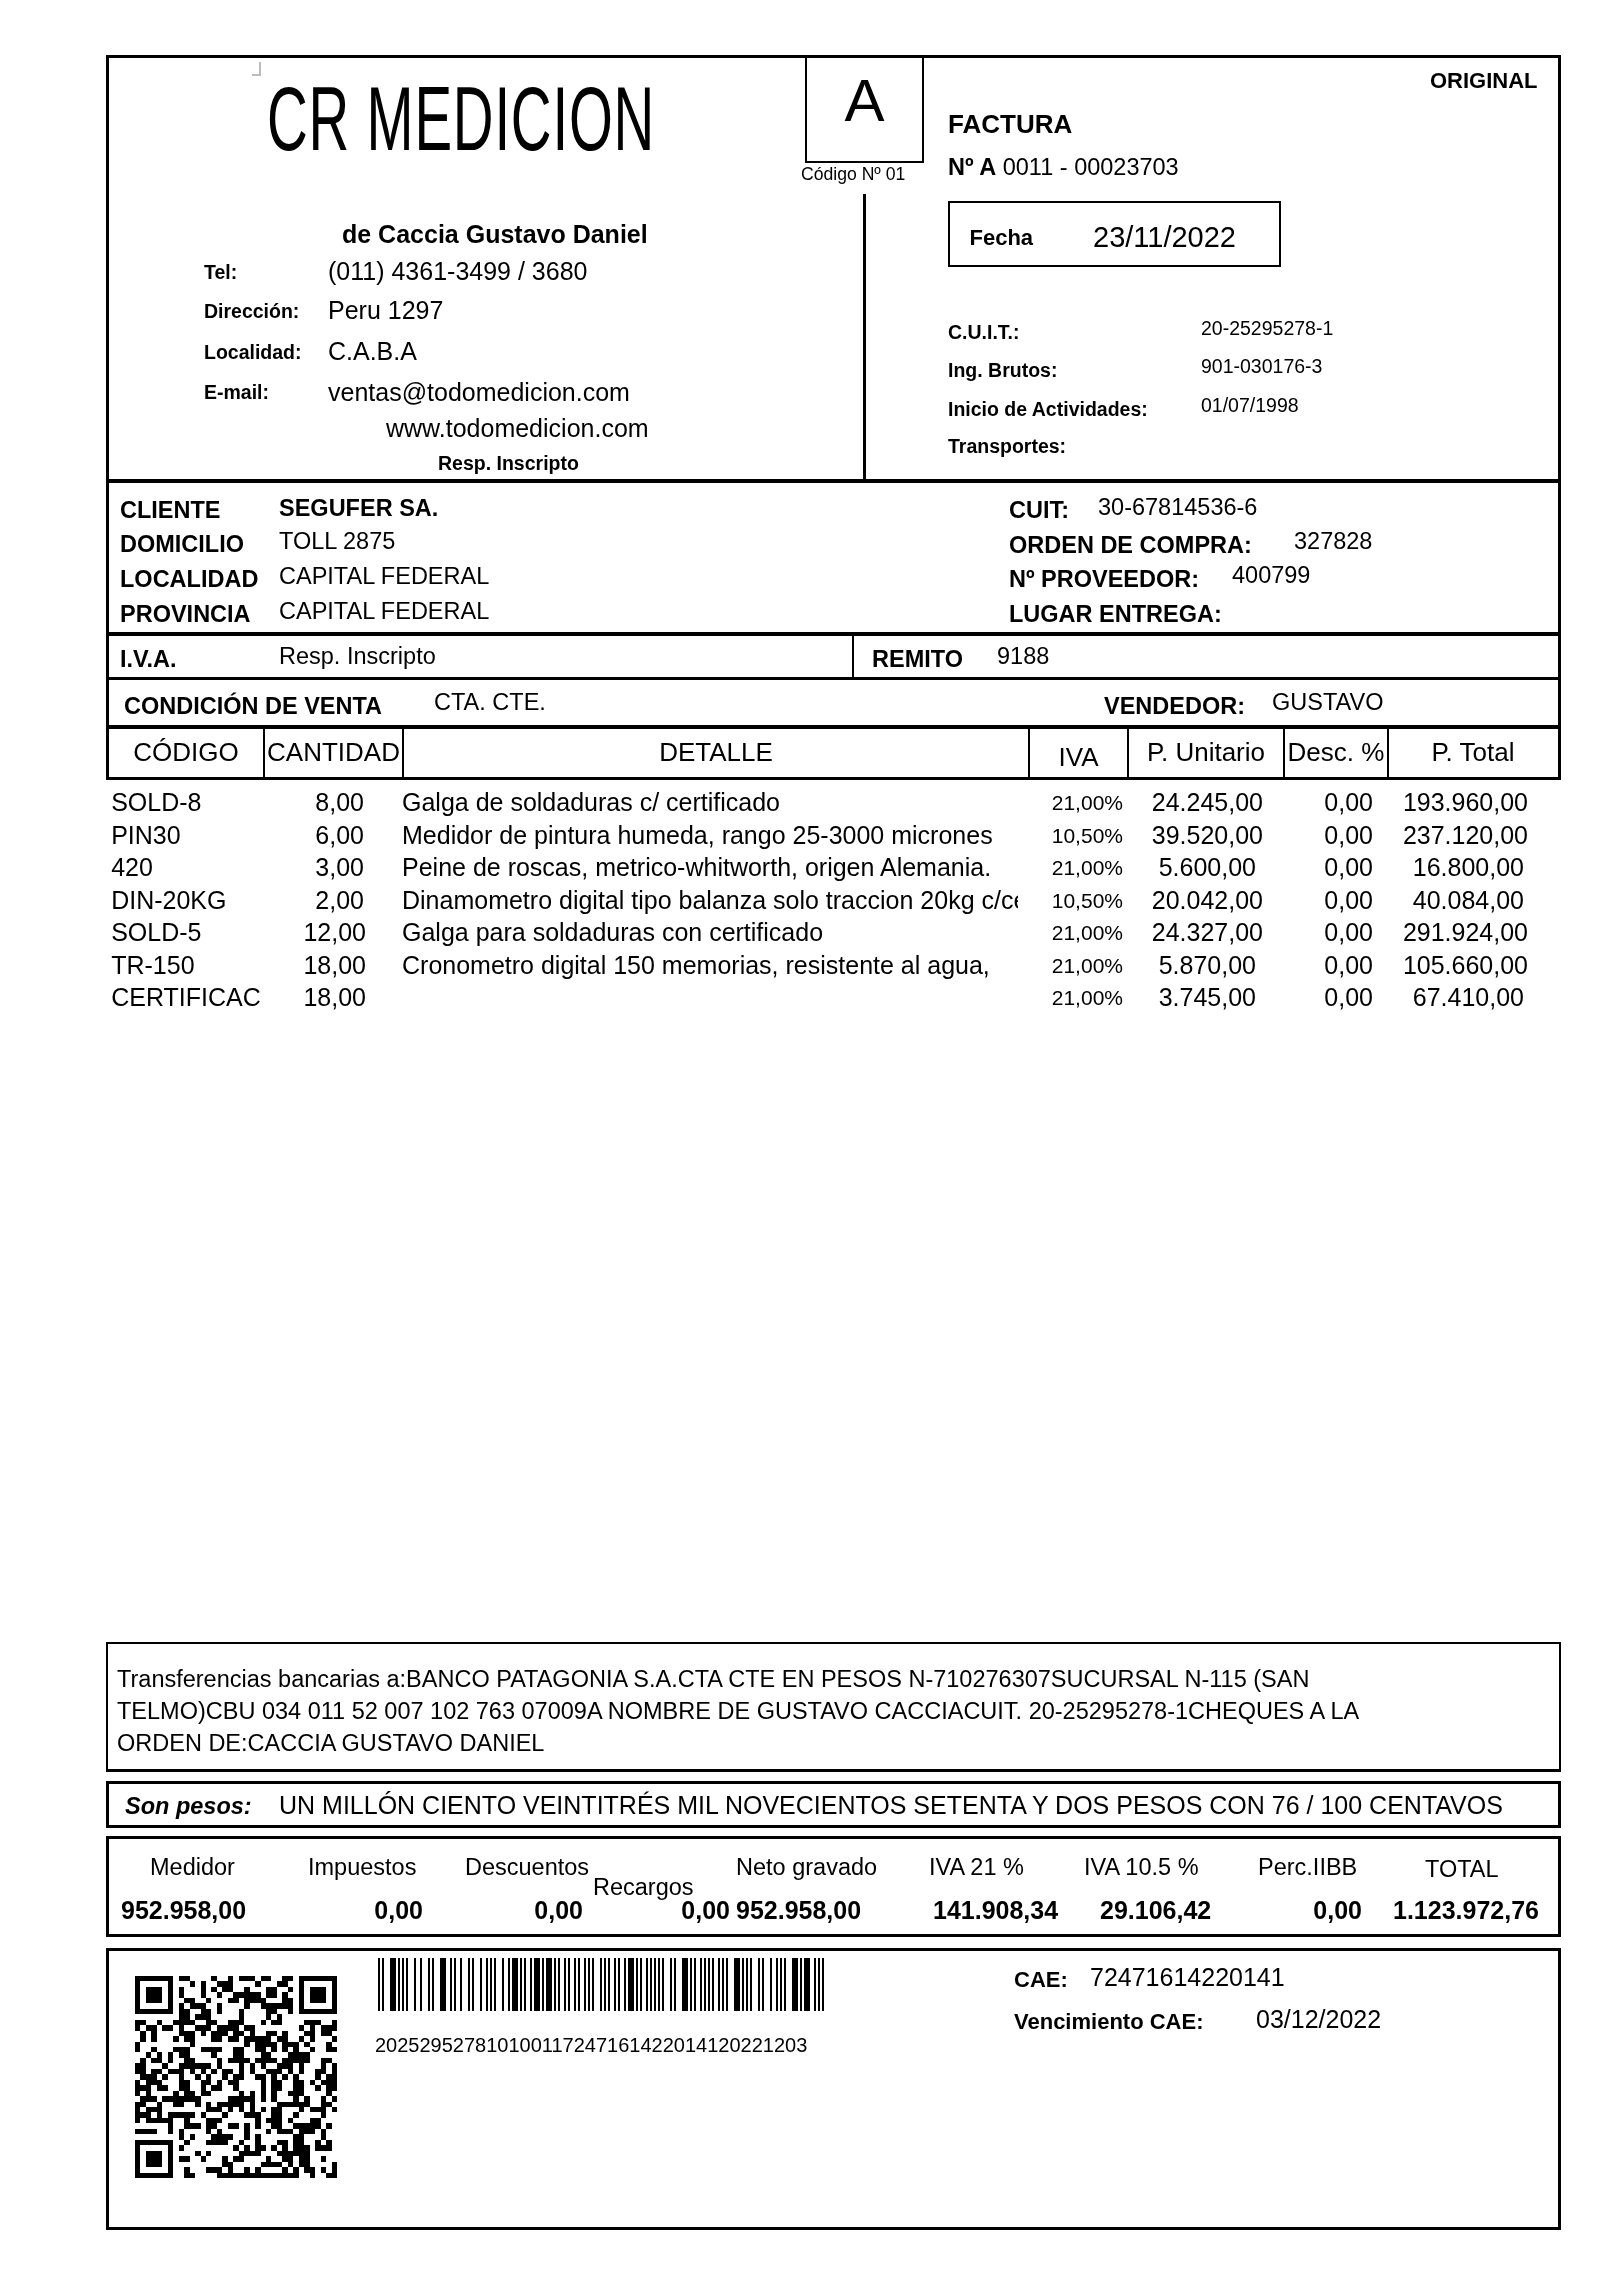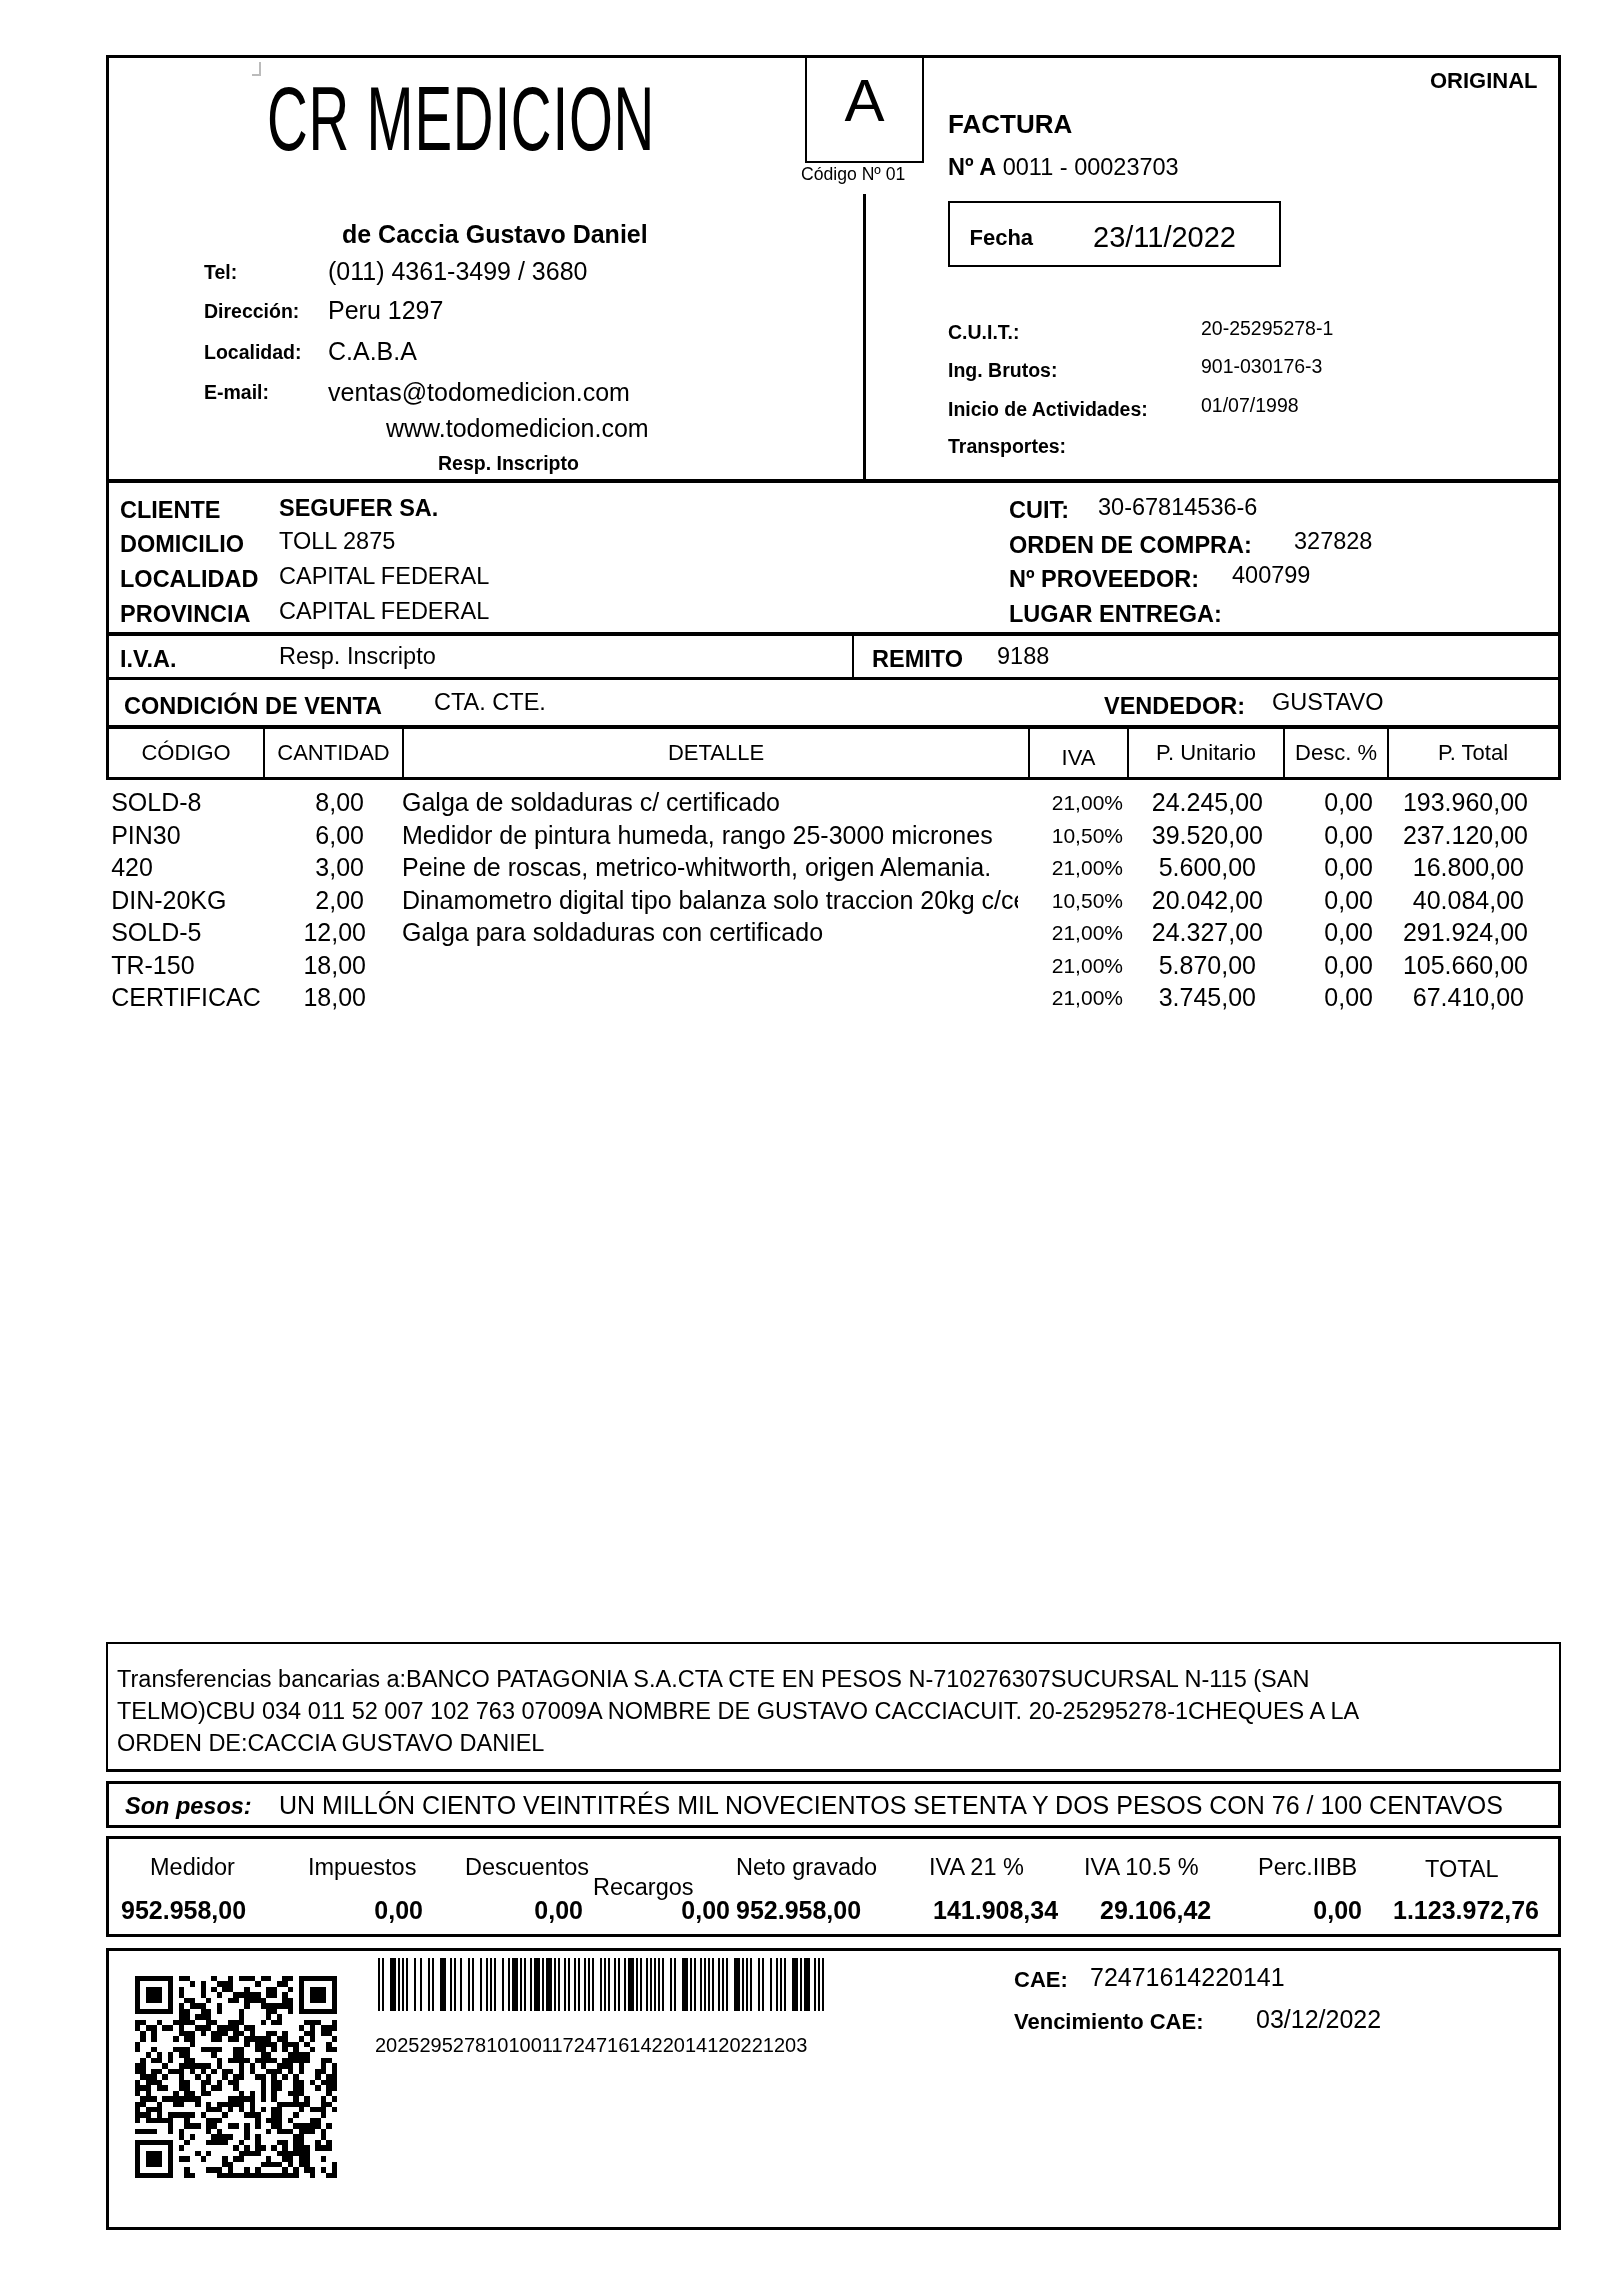--- a/index.html
+++ b/index.html
@@ -15,21 +15,21 @@
   .f30 { font-size: 19.5px; }
   .f32 { font-size: 25px; }
   .f34 { font-size: 22px; }
   .f36 { font-size: 23.5px; }
   .f38 { font-size: 25px; }
   .f40 { font-size: 26px; }
   .f44 { font-size: 29px; }
   .right { text-align: right; }
   .center { text-align: center; }
   .th { position: absolute; top: 0; height: 100%; display: flex; align-items: center; justify-content: center;
-        font-size: 22px; border-right: 2px solid #000; box-sizing: border-box; }
+        font-size: 26px; border-right: 2px solid #000; box-sizing: border-box; }
   .th:last-child { border-right: none; }
   .row { position: absolute; left: 0; width: 100%; height: 33px; }
   .cell { position: absolute; top: 0; font-size: 25px; white-space: nowrap; overflow: hidden; }
   .qr { position: absolute; display: grid; }
   .qr span { display: block; }
   .barcode { position: absolute; display: flex; align-items: stretch; }
   .barcode span { display: block; background: #000; height: 100%; }
 </style>
 </head>
 <body>
@@ -167,20 +167,21 @@
     <div class="cell right" style="left:156px; width:104px;">12,00</div>
     <div class="cell" style="left:296px; width:622px;">Galga para soldaduras con certificado</div>
     <div class="cell right" style="left:921px; width:96px; font-size:21px; top:2.6px;">21,00%</div>
     <div class="cell right" style="left:1020px; width:137px;">24.327,00</div>
     <div class="cell right" style="left:1176px; width:91px;">0,00</div>
     <div class="cell right" style="left:1280px; width:142px;">291.924,00</div>
   </div>
   <div class="row" style="top:163px;">
     <div class="cell" style="left:5.2px;">TR-150</div>
     <div class="cell right" style="left:156px; width:104px;">18,00</div>
+    <div class="cell" style="left:296px; width:622px;">Cronometro digital 150 memorias, resistente al agua,</div>
     <div class="cell right" style="left:921px; width:96px; font-size:21px; top:2.6px;">21,00%</div>
     <div class="cell right" style="left:1020px; width:130px;">5.870,00</div>
     <div class="cell right" style="left:1176px; width:91px;">0,00</div>
     <div class="cell right" style="left:1280px; width:142px;">105.660,00</div>
   </div>
   <div class="row" style="top:195px;">
     <div class="cell" style="left:5.2px;">CERTIFICAC</div>
     <div class="cell right" style="left:156px; width:104px;">18,00</div>
     <div class="cell right" style="left:921px; width:96px; font-size:21px; top:2.6px;">21,00%</div>
     <div class="cell right" style="left:1020px; width:130px;">3.745,00</div>

